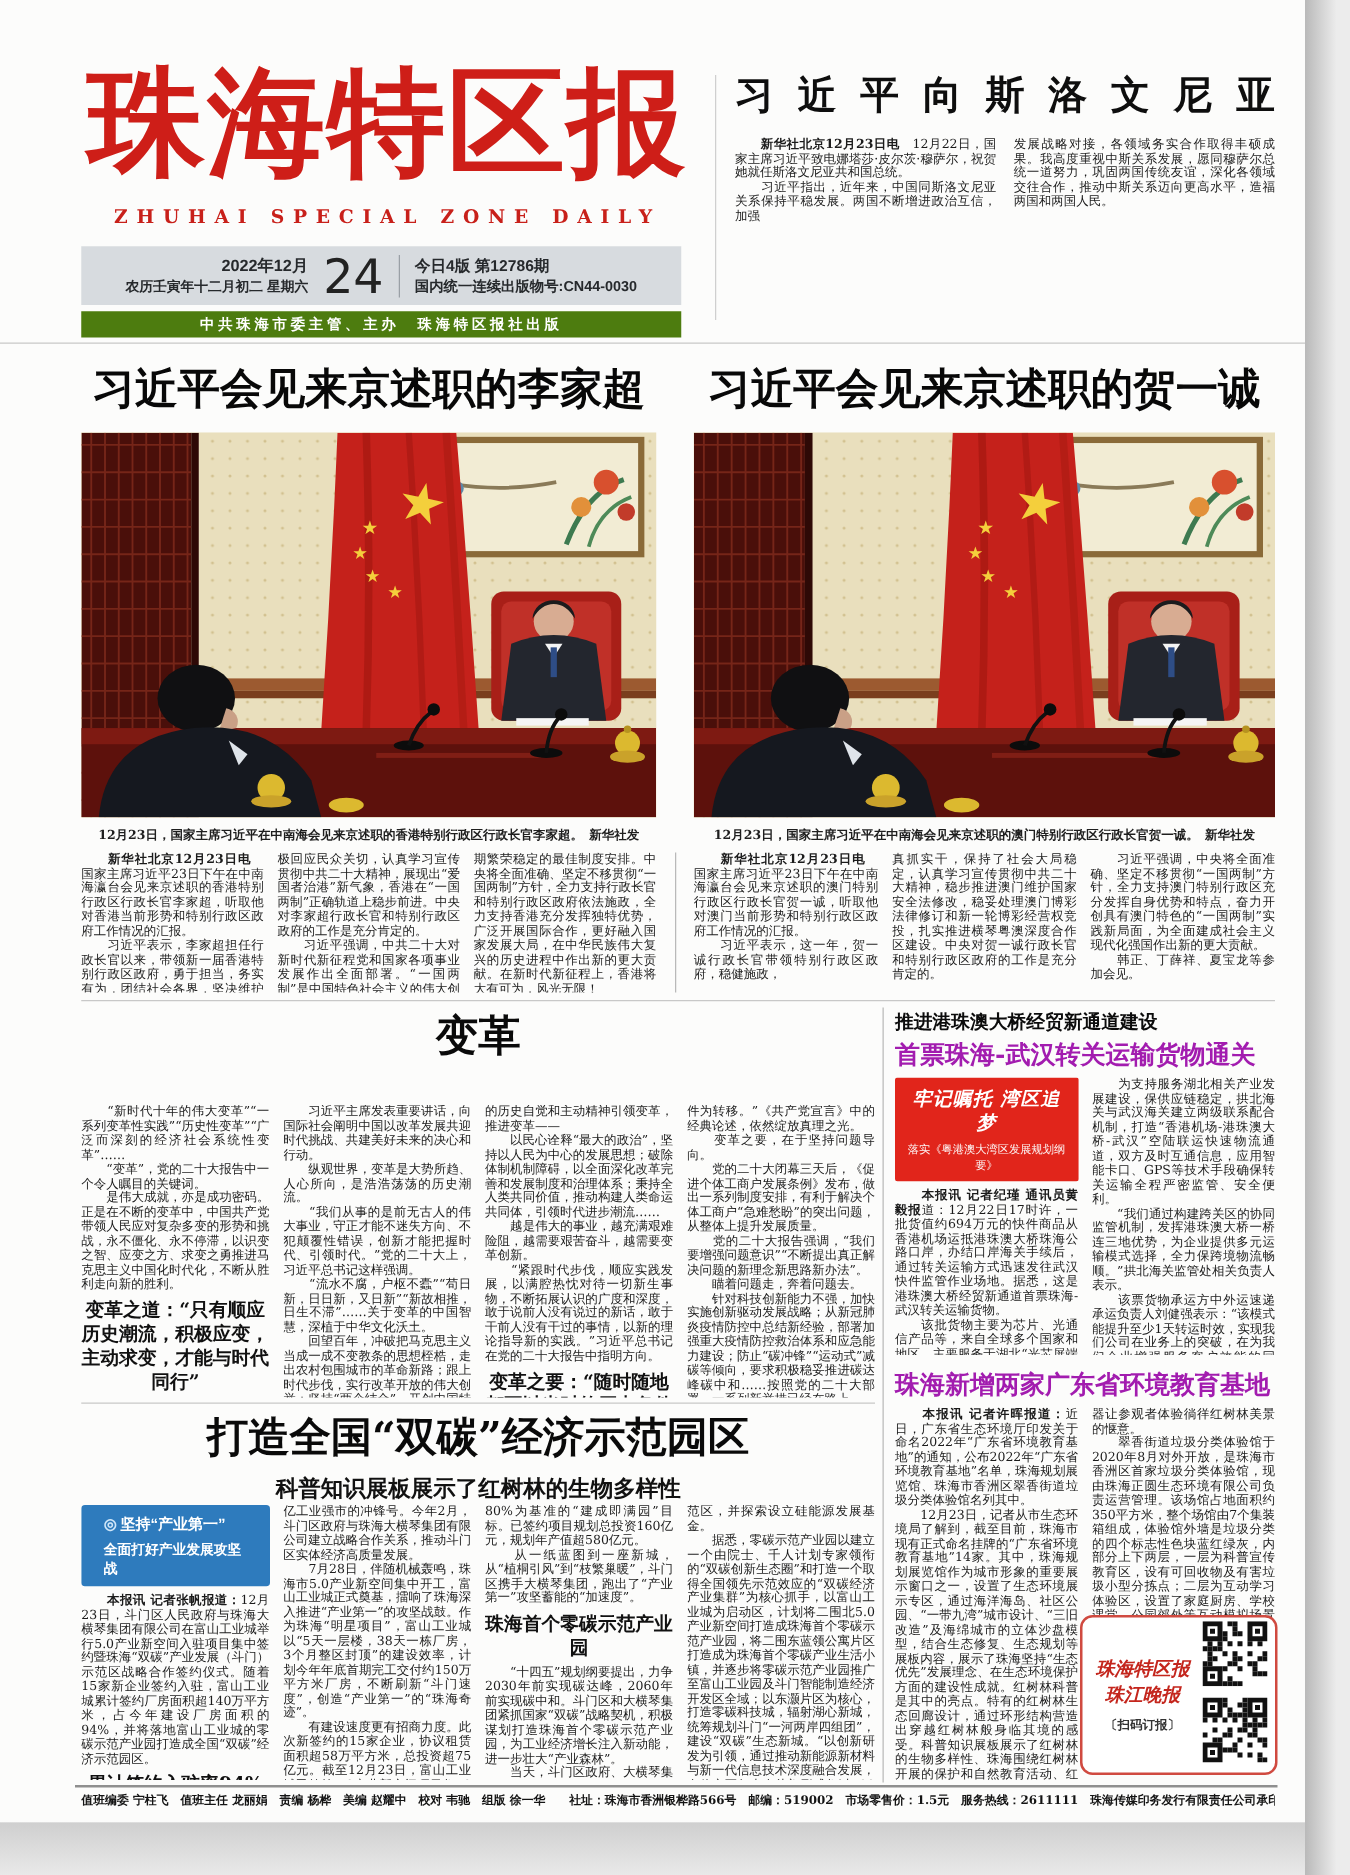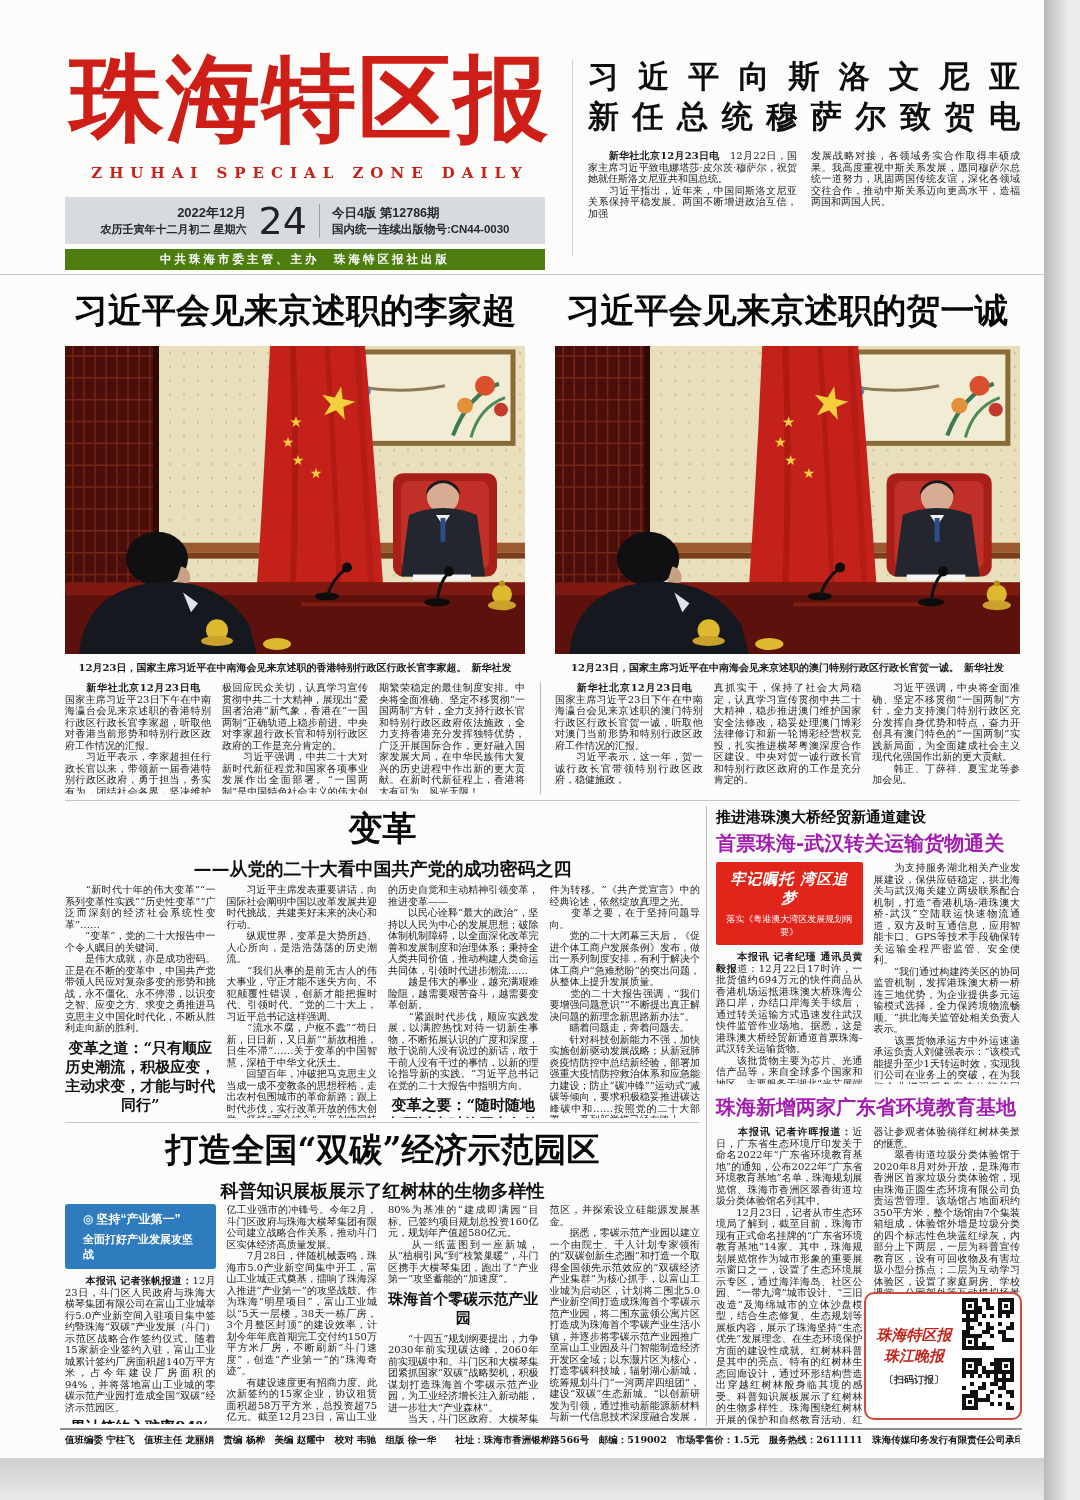--- a/index.html
+++ b/index.html
@@ -151,21 +151,20 @@
     <div class="dr">
       <div class="l1">今日4版 第12786期</div>
       <div class="l2">国内统一连续出版物号:CN44-0030</div>
     </div>
   </div>
   <div class="abs redbar">中共珠海市委主管、主办　珠海特区报社出版</div>
   <div class="abs mast-vline"></div>
 
   <div class="abs slov">
     <div class="hl">习近平向斯洛文尼亚</div>
-    <div class="hl">新任总统穆萨尔致贺电</div>
     <div class="body">
       <p class="bt"><b class="lead">　　新华社北京12月23日电</b><span>　12月22日，国家主席习近平致电娜塔莎·皮尔茨·穆萨尔，祝贺她就任斯洛文尼亚共和国总统。
 　　习近平指出，近年来，中国同斯洛文尼亚关系保持平稳发展。两国不断增进政治互信，加强</span>
       <span>发展战略对接，各领域务实合作取得丰硕成果。我高度重视中斯关系发展，愿同穆萨尔总统一道努力，巩固两国传统友谊，深化各领域交往合作，推动中斯关系迈向更高水平，造福两国和两国人民。</span></p>
     </div>
   </div>
 
   <div class="abs hrule" style="left:0;top:274px;width:1044px"></div>
 
   <div class="abs mainhead" style="left:555px;top:288px;width:465px">习近平会见来京述职的贺一诚</div>
@@ -199,21 +198,20 @@
 　　习近平表示，这一年，贺一诚行政长官带领特别行政区政府，稳健施政，</span></div>
     <div class="c bt">真抓实干，保持了社会大局稳定，认真学习宣传贯彻中共二十大精神，稳步推进澳门维护国家安全法修改，稳妥处理澳门博彩法律修订和新一轮博彩经营权竞投，扎实推进横琴粤澳深度合作区建设。中央对贺一诚行政长官和特别行政区政府的工作是充分肯定的。</div>
     <div class="c bt">　　习近平强调，中央将全面准确、坚定不移贯彻“一国两制”方针，全力支持澳门特别行政区充分发挥自身优势和特点，奋力开创具有澳门特色的“一国两制”实践新局面，为全面建成社会主义现代化强国作出新的更大贡献。
 　　韩正、丁薛祥、夏宝龙等参加会见。</div>
   </div>
 
   <div class="abs hrule" style="left:65px;top:800px;width:955px"></div>
   <div class="abs vrule" style="left:706px;top:806px;height:620px"></div>
 
   <div class="abs bg-title" style="left:65px;top:806px;width:635px">变革</div>
-  <div class="abs bg-sub" style="left:65px;top:850px;width:635px">——从党的二十大看中国共产党的成功密码之四</div>
   <div class="abs cols" style="left:65px;top:884px;width:635px;height:234px">
     <div class="c">
       <div class="bt">　　“新时代十年的伟大变革”“一系列变革性实践”“历史性变革”“广泛而深刻的经济社会系统性变革”……
 　　“变革”，党的二十大报告中一个令人瞩目的关键词。
 　　是伟大成就，亦是成功密码。正是在不断的变革中，中国共产党带领人民应对复杂多变的形势和挑战，永不僵化、永不停滞，以识变之智、应变之方、求变之勇推进马克思主义中国化时代化，不断从胜利走向新的胜利。</div>
       <div class="colhead">变革之道：“只有顺应历史潮流，积极应变，主动求变，才能与时代同行”</div>
       <div class="bt">　　11月15日，印度尼西亚巴厘岛，二十国集团领导人第十七次峰会在此召开。
 　　“中国将坚定不移走和平发展道路，坚定不移深化改革、扩大开放，坚定不移以中国式现代化全面推进中华民族伟大复兴。”</div>
     </div>
     <div class="c bt">　　习近平主席发表重要讲话，向国际社会阐明中国以改革发展共迎时代挑战、共建美好未来的决心和行动。

